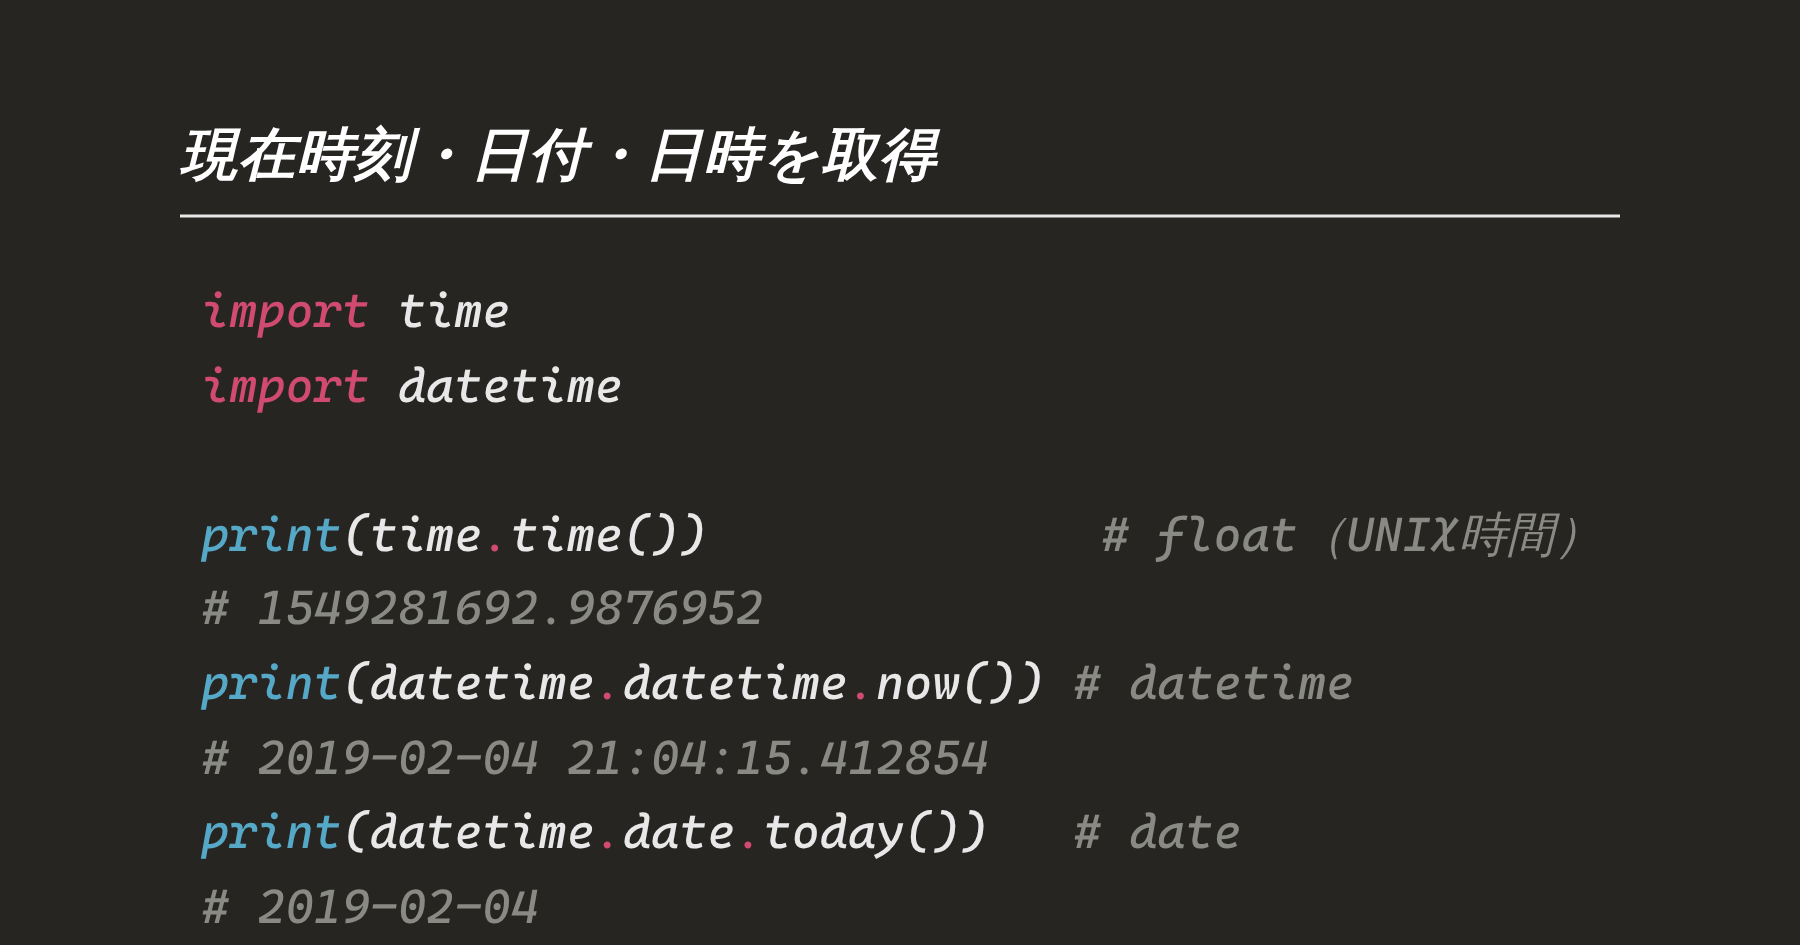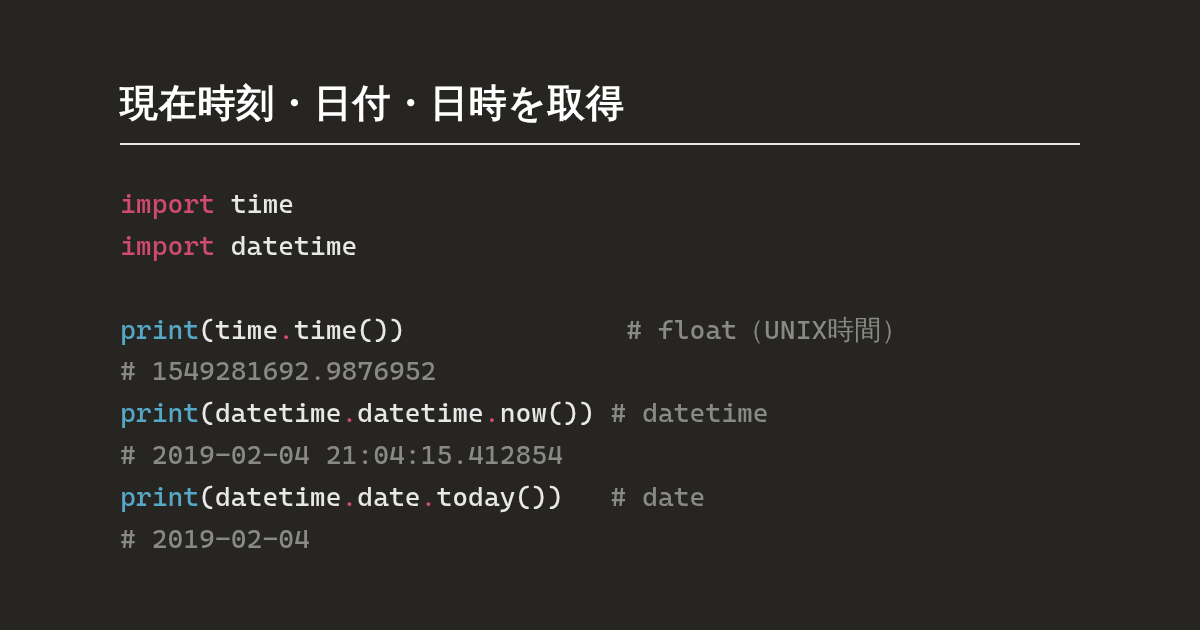--- a/index.html
+++ b/index.html
@@ -1,37 +1,38 @@
 <!DOCTYPE html>
 <html><head>
 <meta charset="utf-8">
 <style>
-  * { margin: 0; padding: 0; box-sizing: border-box; }
+  * { margin: 0; padding: 0; box-sizing: border-box; font-style: italic; }
   html, body { width: 1200px; height: 630px; overflow: hidden; }
   body {
     background: #262522;
     font-family: "Hiragino Kaku Gothic ProN", "Yu Gothic", Meiryo, sans-serif;
     color: #fff;
     padding: 78px 120px 0 120px;
   }
   .title {
     font-size: 38px;
     font-weight: 700;
     letter-spacing: 0.02em;
     padding-bottom: 14px;
     border-bottom: 2px solid #e8e8e8;
   }
   .code {
     margin-top: 38px;
     font-family: "SF Mono", "Cascadia Code", Consolas, "DejaVu Sans Mono", monospace;
-    font-size: 27px;
+    font-size: 32px;
     line-height: 1.55;
     white-space: pre;
     color: #e8e8e8;
     font-weight: 500;
+    margin-left: 14px;
   }
   .kw  { color: #d14a6f; } 
   .fn  { color: #56a8c7; } 
   .pn  { color: #e8e8e8; } 
   .dot { color: #d14a6f; } 
   .cm  { color: #8a8a85; } 
 </style>
 </head>
 <body>
 

